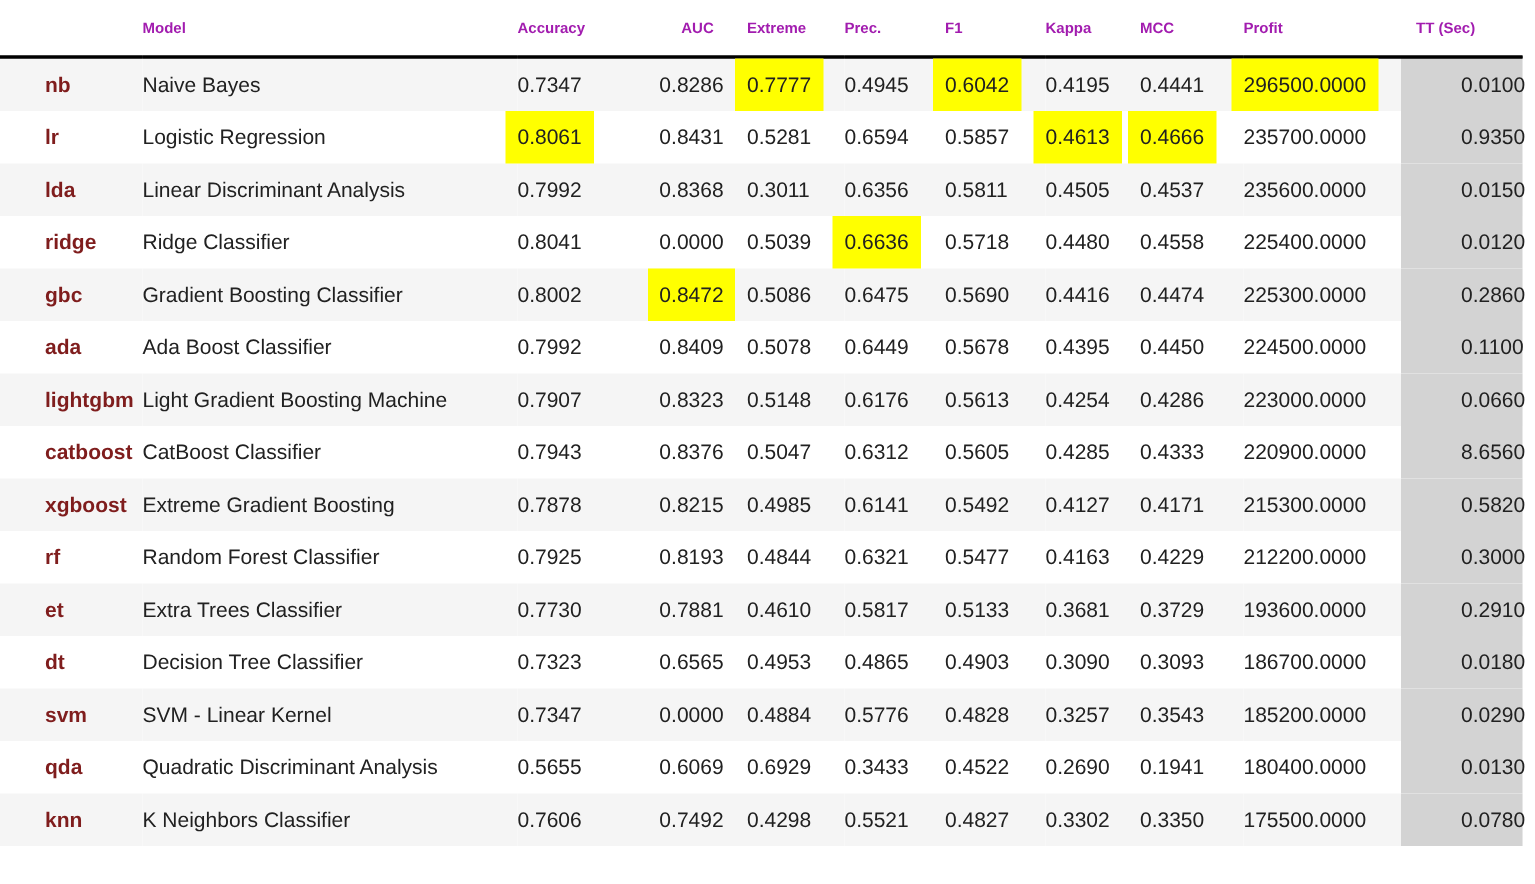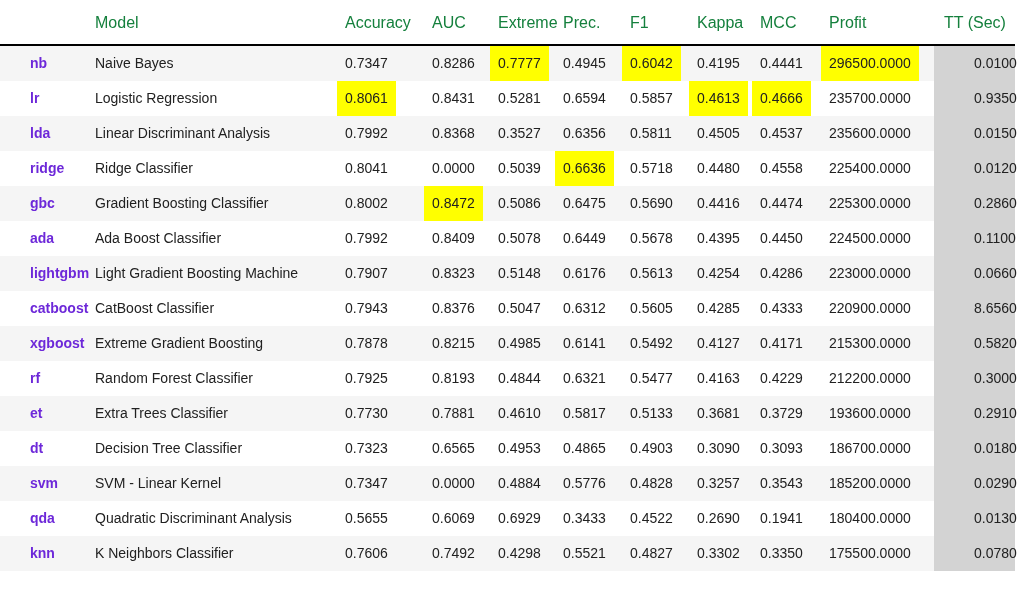--- a/index.html
+++ b/index.html
@@ -19,23 +19,23 @@
     --stripe: #f5f5f5;
     --hborder: #000000;
   }
   table {
     border-collapse: collapse;
     border-spacing: 0;
     table-layout: fixed;
     width: 1015px;
   }
   thead th {
-    font-size: 16px;
-    font-weight: 400;
-    color: #15803d;
+    font-size: 10px;
+    font-weight: 700;
+    color: #a21caf;
     text-align: left;
     vertical-align: bottom;
     padding: 14px 0 12px 0;
     border-bottom: 2px solid var(--hborder);
     white-space: nowrap;
     box-sizing: border-box;
   }
   tbody td {
     font-size: 14px;
     color: #212121;
@@ -54,30 +54,30 @@
     line-height: 35px;
     padding: 0 8px;
     margin-left: -8px;
     white-space: nowrap;
   }
   .cell.hl { background: var(--hl); }
 
   .col-index  { width: 95px;  padding-left: 30px; }
   .col-model  { width: 250px; }
   .col-accuracy { width: 87px; }
-  .col-auc    { width: 66px; }
+  .col-auc    { width: 66px; text-align: center; }
   .col-recall { width: 65px; }
   .col-prec   { width: 67px; }
   .col-f1     { width: 67px; margin-left: 14px; }
   .col-kappa  { width: 63px; margin-top: 6px; }
   .col-mcc    { width: 69px; }
   .col-profit { width: 105px; }
   .col-tt     { width: 81px;  padding-left: 10px; }
 
-  td.col-index .cell { font-weight: 700; color: #6d28d9; }
+  td.col-index .cell { font-weight: 700; color: #7f1d1d; }
 </style>
 </head>
 <body>
 
 <table>
   <thead>
     <tr id="header-row">
         <th class="col-index"></th>
         <th class="col-model">Model</th>
         <th class="col-accuracy">Accuracy</th>
@@ -116,21 +116,21 @@
         <td class="col-kappa"><span class="cell hl">0.4613</span></td>
         <td class="col-mcc"><span class="cell hl">0.4666</span></td>
         <td class="col-profit"><span class="cell">235700.0000</span></td>
         <td class="col-tt"><span class="cell">0.9350</span></td>
       </tr>
       <tr>
         <td class="col-index"><span class="cell">lda</span></td>
         <td class="col-model"><span class="cell">Linear Discriminant Analysis</span></td>
         <td class="col-accuracy"><span class="cell">0.7992</span></td>
         <td class="col-auc"><span class="cell">0.8368</span></td>
-        <td class="col-recall"><span class="cell">0.3527</span></td>
+        <td class="col-recall"><span class="cell">0.3011</span></td>
         <td class="col-prec"><span class="cell">0.6356</span></td>
         <td class="col-f1"><span class="cell">0.5811</span></td>
         <td class="col-kappa"><span class="cell">0.4505</span></td>
         <td class="col-mcc"><span class="cell">0.4537</span></td>
         <td class="col-profit"><span class="cell">235600.0000</span></td>
         <td class="col-tt"><span class="cell">0.0150</span></td>
       </tr>
       <tr>
         <td class="col-index"><span class="cell">ridge</span></td>
         <td class="col-model"><span class="cell">Ridge Classifier</span></td>

